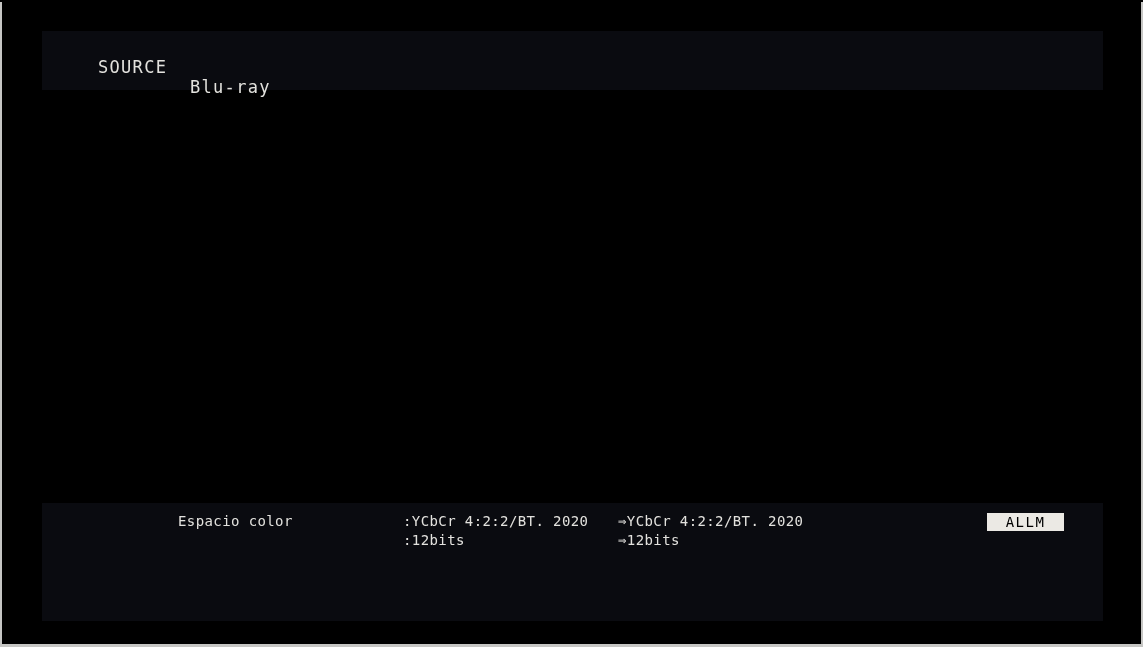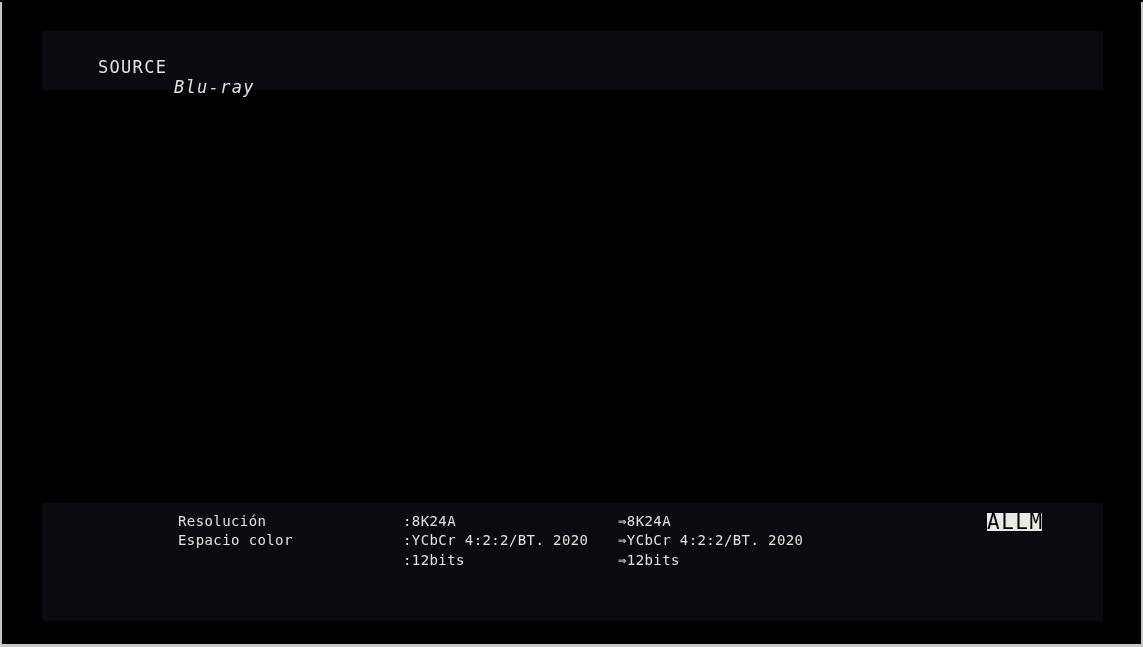--- a/index.html
+++ b/index.html
@@ -31,66 +31,61 @@
     left: 42px;
     width: 1061px;
     background: var(--band-bg);
   }
   .top-band { top: 31px; height: 59px; font-size: 17px; letter-spacing: 1.3px; }
   .top-band .line { position: absolute; left: 0; right: 0; height: 20px; line-height: 20px; white-space: pre; }
   .top-band .line1 { top: 6px; }
   .top-band .line2 { top: 30px; }
   .top-band span { position: absolute; white-space: pre; }
   .pos-label        { left: 56px;  }
-  .pos-value        { left: 132px; font-style: italic; }
+  .pos-value        { left: 148px; }
   .pos-sound-label  { left: 585px; }
   .pos-sound-value  { left: 660px; }
 
   .bottom-band { top: 503px; height: 118px; font-size: 14px; letter-spacing: 0.4px; }
   .rows { position: absolute; left: 0; right: 0; top: 9px; }
   .row { position: relative; height: 19.4px; line-height: 19.4px; }
   .row span { position: absolute; top: 0; white-space: pre; }
   .c-label  { left: 136px; }
   .c-input  { left: 361px; }
   .c-output { left: 576px; }
 
   .badge {
     position: absolute;
     left: 945px;
     top: 10px;
-    width: 55px;
+    width: 77px;
     height: 18px;
     background: var(--badge-bg);
     color: var(--badge-text);
-    font-size: 21px;
+    font-size: 14px;
     letter-spacing: 1.5px;
     text-align: center;
     line-height: 18px;
   }
 </style>
 </head>
 <body>
 
 <div class="screen">
 
   <div class="band top-band">
     <div class="line line1">
       <span class="pos-label">SOURCE</span>
       <span class="pos-value">Blu-ray</span>
     </div>
   </div>
 
   <div class="band bottom-band">
     <div class="rows">
       <div class="row">
-        <span class="c-label">Resolución</span>
-        <span class="c-input">:8K24A</span>
-        <span class="c-output">⇒8K24A</span>
-      </div>
-      <div class="row">
         <span class="c-label">Espacio color</span>
         <span class="c-input">:YCbCr 4:2:2/BT. 2020</span>
         <span class="c-output">⇒YCbCr 4:2:2/BT. 2020</span>
       </div>
       <div class="row">
         <span class="c-input">:12bits</span>
         <span class="c-output">⇒12bits</span>
       </div>
     </div>
     <div class="badge">ALLM</div>

